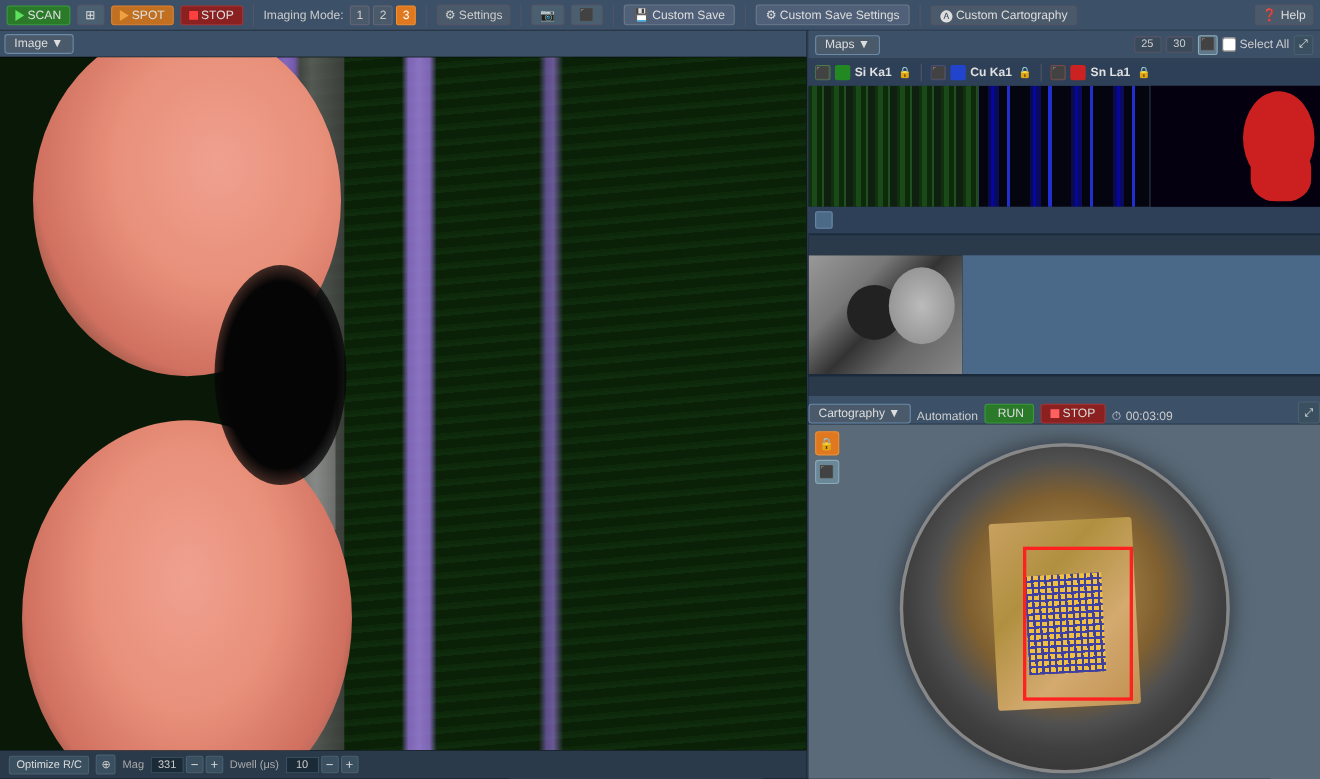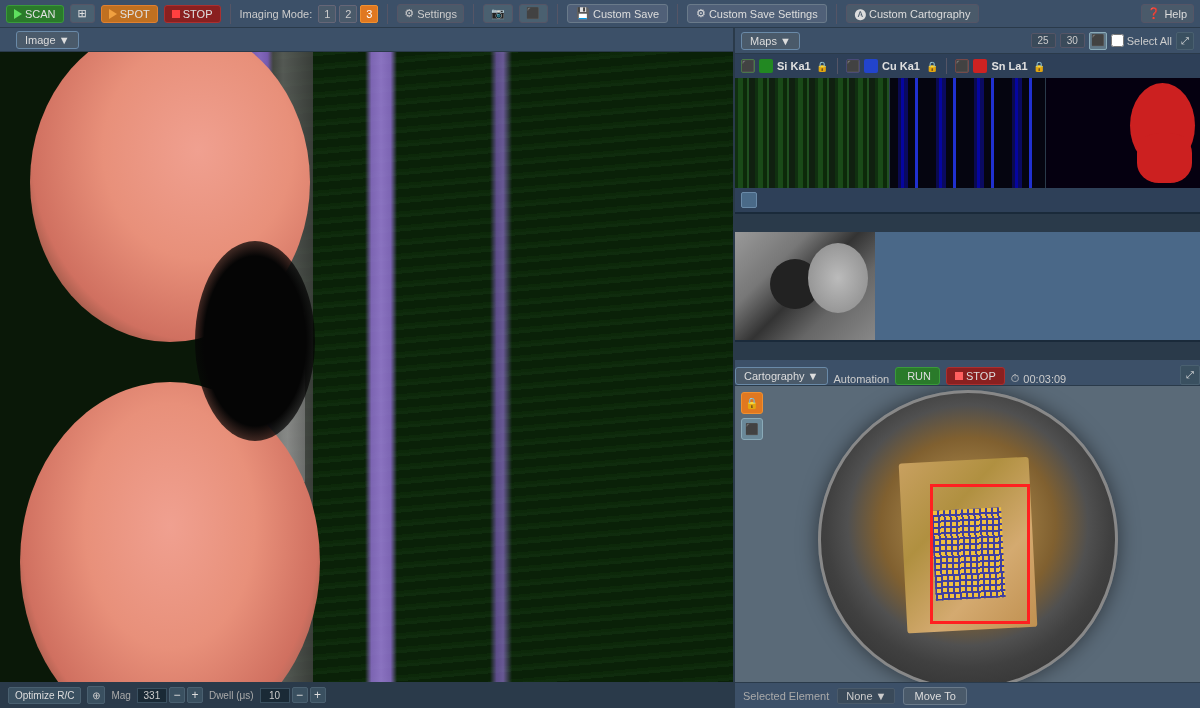--- a/index.html
+++ b/index.html
@@ -87,21 +87,21 @@
       flex-direction: column;
       background: #000;
       border-right: 2px solid #2a3a4a;
     }
 
     #left-subheader {
       height: 24px;
       background: #3c5068;
       display: flex;
       align-items: center;
-      padding: 0 16px;
+      padding: 0 4px;
       gap: 6px;
       border-bottom: 1px solid #2a3a4a;
     }
     .image-dropdown {
       padding: 2px 8px;
       background: #4a5a6a;
       border: 1px solid #6a8aa8;
       border-radius: 3px;
       color: #ddd;
       cursor: pointer;
@@ -844,26 +844,16 @@
             <div class="sample-grid"></div>
           </div>
           <div class="red-rectangle"></div>
         </div>
         <div class="nav-icons">
           <div class="nav-icon-btn nav-icon-active">🔒</div>
           <div class="nav-icon-btn">⬛</div>
         </div>
       </div>
 
-      <div id="cartography-footer">
-        <span class="footer-label">Selected Element</span>
-        <div class="footer-dropdown">
-          <span>None</span>
-          <span> ▼</span>
-        </div>
-        <button class="move-to-btn">
-          <span>Move To</span>
-        </button>
-      </div>
     </div>
 
   </div>
 </div>
 
 </body></html>

